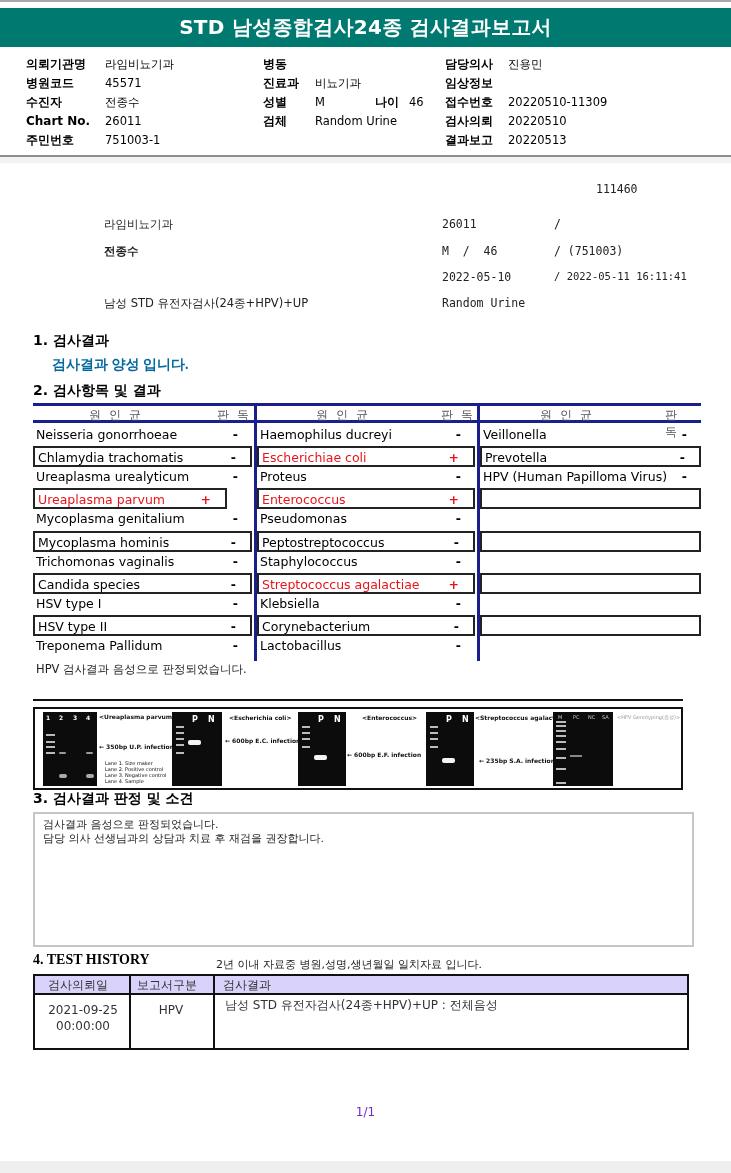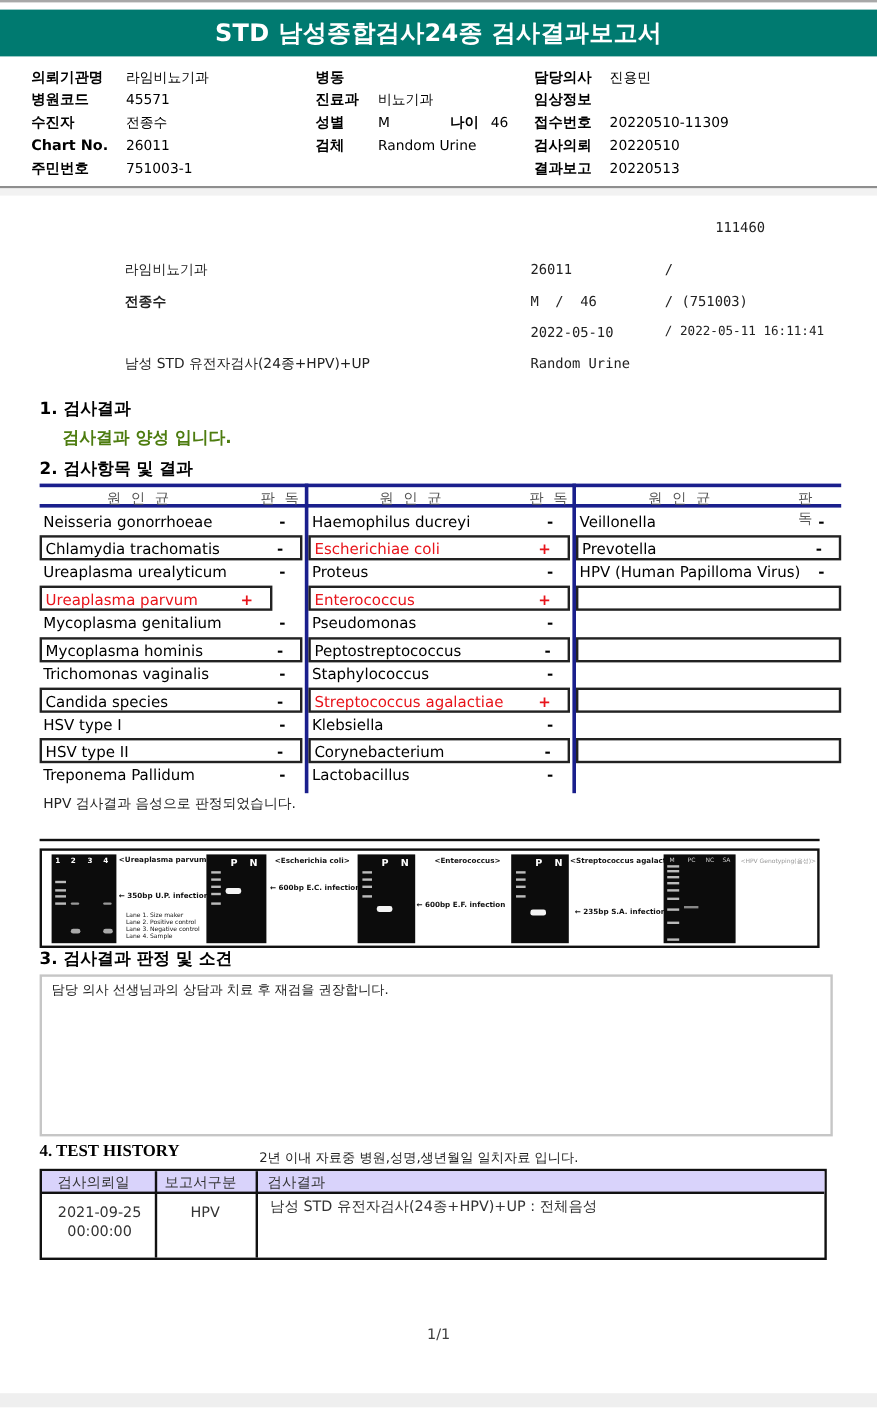--- a/index.html
+++ b/index.html
@@ -8,21 +8,21 @@
   .topline { position: absolute; left: 0; top: 0; width: 731px; height: 2px; background: #a8a8a8; }
   .banner { position: absolute; left: 0; top: 8px; width: 731px; height: 39px; background: #007a70;
     color: #fff; font-weight: bold; font-size: 20px; text-align: center; line-height: 39px; letter-spacing: 0.3px; }
   .info { position: absolute; font-size: 12px; line-height: 19px; white-space: nowrap; }
   .info .lbl { font-weight: bold; display: inline-block; }
   .info .val { display: inline-block; font-size: 11.5px; }
   .sep { position: absolute; left: 0; top: 155px; width: 731px; height: 2px; background: #8e8e8e; }
   .sep2 { position: absolute; left: 0; top: 157px; width: 731px; height: 6px; background: #f2f2f2; }
   .t { position: absolute; font-family: "DejaVu Sans Mono", monospace; font-size: 11.5px; white-space: nowrap; color: #222; }
   .h { position: absolute; font-size: 14px; font-weight: bold; white-space: nowrap; }
-  .red { color: #4d7c0f; }
+  .red { color: #0369a1; font-family: Liberation Serif, serif; }
   
   .rtable { position: absolute; left: 33px; top: 403px; width: 668px; height: 258px; }
   .rhead { position: absolute; left: 0; top: 0; width: 668px; height: 20px; border-top: 3px solid #1a1f8c; border-bottom: 3px solid #1a1f8c; }
   .rhead span { position: absolute; top: 1px; font-size: 12px; color: #555; letter-spacing: 8px; }
   .vline { position: absolute; top: 0; width: 3px; height: 258px; background: #1a1f8c; }
   .row { position: absolute; height: 21px; font-family: "DejaVu Sans", sans-serif; font-size: 12.5px; line-height: 19px; }
   .row.boxed { border: 2px solid #222; }
   .row .name { position: absolute; left: 3px; top: 0; white-space: nowrap; }
   .row .res { position: absolute; right: 14px; top: 0; font-weight: bold; }
   .gelframe { position: absolute; left: 33px; top: 707px; width: 650px; height: 83px; border: 2px solid #111; background: #fff; }
@@ -32,21 +32,21 @@
   .ladder { position: absolute; background: #bbb; height: 2px; }
   .gtext { position: absolute; font-size: 6px; white-space: nowrap; color: #111; font-weight: bold; }
   .gtext.small { font-weight: normal; font-size: 5px; }
   .opinion { position: absolute; left: 33px; top: 812px; width: 661px; height: 135px; border: 2px solid #c6c6c6; padding: 4px 8px;
     font-size: 11px; line-height: 13.5px; color: #222; }
   .hist { position: absolute; left: 33px; top: 974px; width: 656px; height: 76px; border: 2px solid #111; }
   .hist .hrow { position: absolute; left: 0; top: 0; width: 652px; height: 19px; background: #d9d3fb; border-bottom: 2px solid #111; }
   .hist .cell { position: absolute; font-size: 12px; color: #333; white-space: nowrap; }
   .hist .vl { position: absolute; top: 0; width: 2px; height: 72px; background: #111; }
   .footer-bar { position: absolute; left: 0; top: 1161px; width: 731px; height: 12px; background: #efefef; }
-  .pageno { position: absolute; left: 0; top: 1105px; width: 731px; text-align: center; font-size: 12px; color: #404040; }
+  .pageno { position: absolute; left: 0; top: 1105px; width: 731px; text-align: center; font-size: 12px; color: #6d28d9; }
 </style>
 </head>
 <body>
 
 <div class="topline"></div>
 <div class="banner">STD 남성종합검사24종 검사결과보고서</div>
 
 <div>
   <div class="info" style="left:26px;top:55px;">
     <div><span class="lbl" style="width:79px">의뢰기관명</span><span class="val">라임비뇨기과</span></div>
@@ -312,20 +312,21 @@
     <div class="ladder" style="left:3px;top:45px;width:10px;"></div>
     <div class="ladder" style="left:3px;top:56px;width:10px;"></div>
     <div class="ladder" style="left:3px;top:70px;width:10px;"></div>
     <div class="ladder" style="left:17px;top:43px;width:12px;background:#888;"></div>
   </div>
   <span class="gtext small" style="left:582px;top:5px;color:#999;font-weight:normal;">&lt;HPV Genotyping(음성)&gt;</span>
 </div>
 
 <div class="h" style="left:33px;top:790px;">3. 검사결과 판정 및 소견</div>
 <div class="opinion">
+  <div>검사결과 음성으로 판정되었습니다.</div>
   <div>담당 의사 선생님과의 상담과 치료 후 재검을 권장합니다.</div>
 </div>
 
 <div class="h" style="left:33px;top:952px;font-family:Liberation Serif, serif;">4. TEST HISTORY</div>
 <div class="t" style="left:216px;top:957px;font-family:'DejaVu Sans',sans-serif;font-size:11px;">2년 이내 자료중 병원,성명,생년월일 일치자료 입니다.</div>
 <div class="hist">
   <div class="hrow">
     <span class="cell" style="left:13px;top:1px;">검사의뢰일</span>
     <span class="cell" style="left:102px;top:1px;">보고서구분</span>
     <span class="cell" style="left:188px;top:1px;">검사결과</span>

